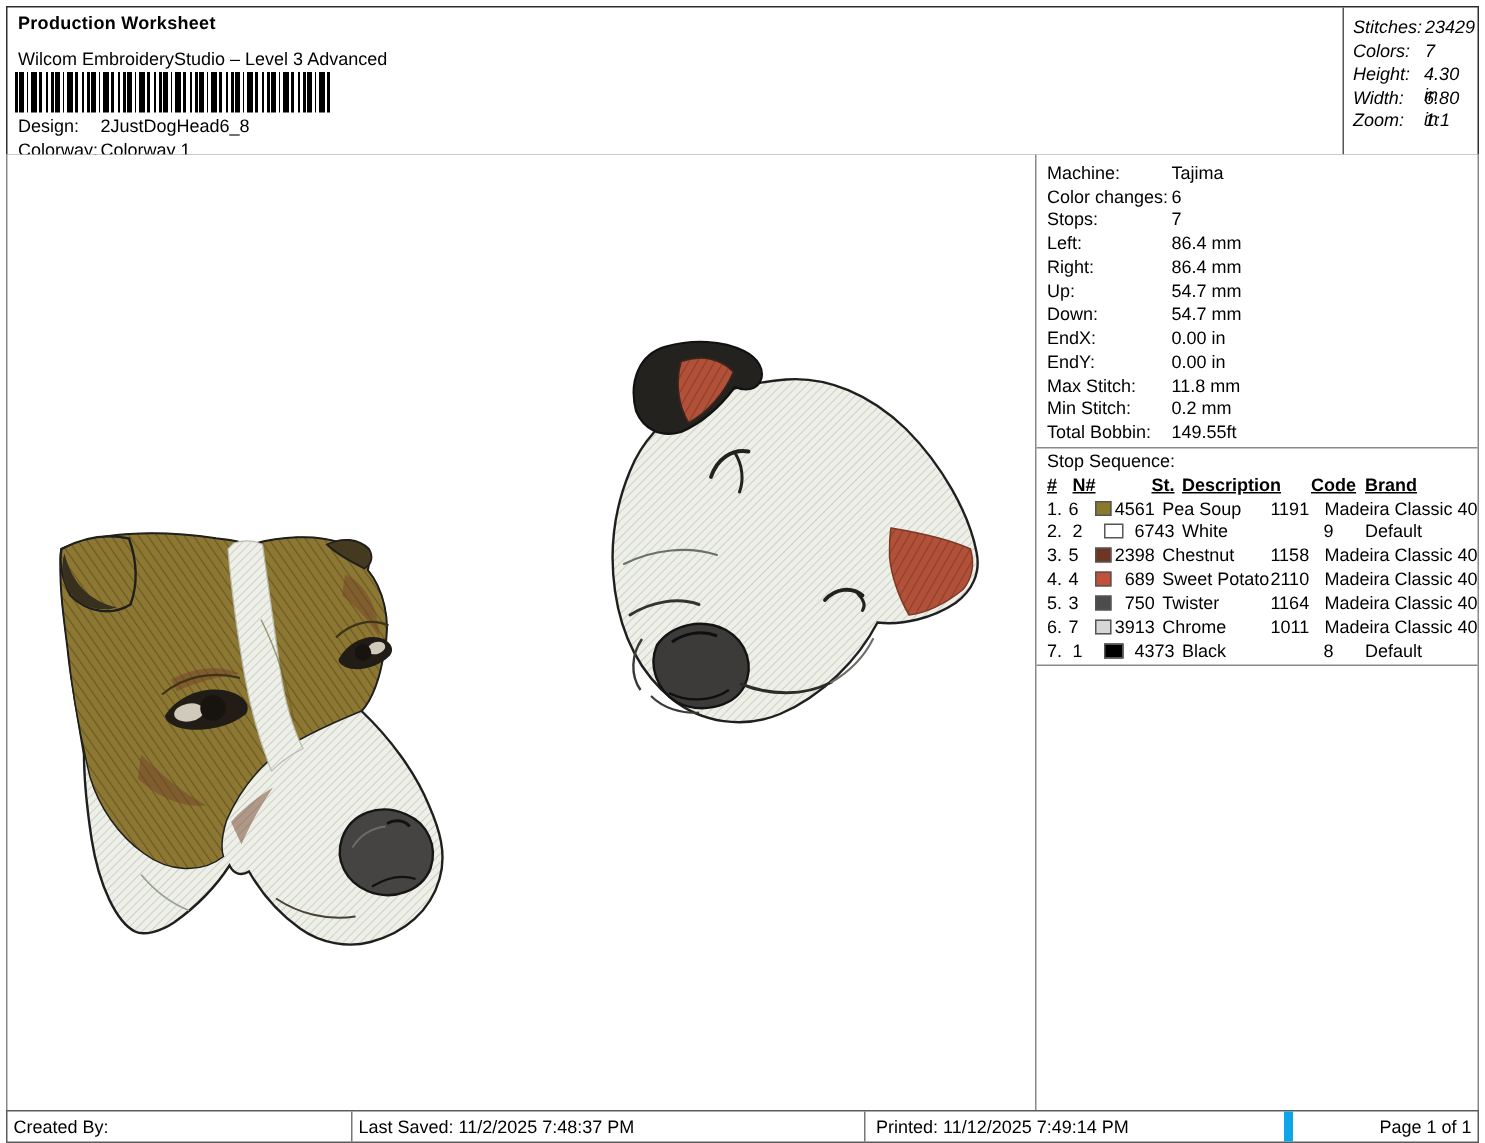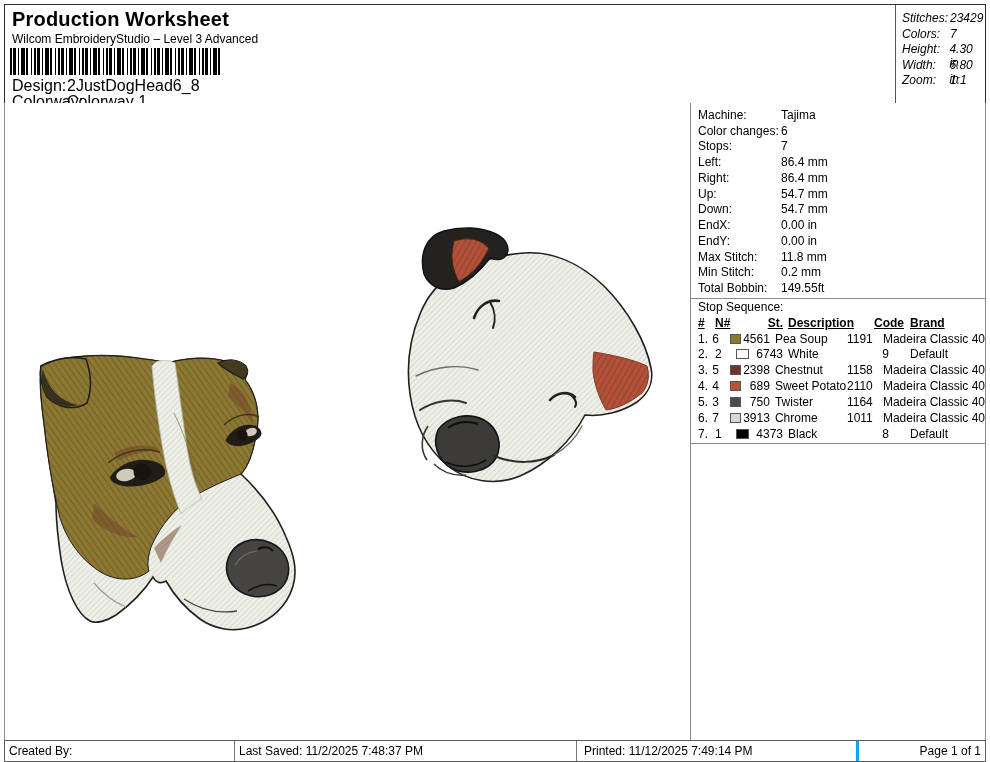--- a/index.html
+++ b/index.html
@@ -1,25 +1,25 @@
 <!DOCTYPE html>
 <html style="--pea-soup: #8d7833; --pea-soup-shade: #695723; --chestnut: #73432a; --white-thread: #eef0e8; --white-shade: #c4cac1; --sweet-potato: #b25139; --sweet-potato-shade: #8c3d28; --twister-gray: #454442; --black-thread: #24221f;"><head>
 <meta charset="utf-8">
 <style>
   html,body{margin:0;padding:0;background:#fff;}
   body{width:990px;height:762px;position:relative;font-family:"Liberation Sans",sans-serif;color:#000;overflow:hidden;}
   .abs{position:absolute;}
   
   #header-box{left:4px;top:4px;width:980px;height:98px;border:1px solid #2e2e2e;background:#fff;}
   #header-divider{left:890px;top:0;width:1px;height:98px;background:#555;}
-  #title{left:7px;top:3px;font-size:20px;font-weight:bold;letter-spacing:.2px;}
+  #title{left:7px;top:3px;font-size:12px;font-weight:bold;letter-spacing:.2px;}
   #subtitle{left:7px;top:27px;font-size:12px;}
   #barcode{left:5px;top:43px;width:212px;height:27px;
     background:repeating-linear-gradient(90deg,#000 0 2px,#fff 2px 3px,#000 3px 6px,#fff 6px 8px,#000 8px 9px,#fff 9px 11px,#000 11px 15px,#fff 15px 16px,#000 16px 18px,#fff 18px 21px,#000 21px 22px,#fff 22px 24px);}
-  .meta-row{left:7px;font-size:16px;display:flex;}
+  .meta-row{left:7px;font-size:12px;display:flex;}
   .meta-row .lbl{width:55px;display:inline-block;}
   #design-row{top:72px;}
   #colorway-row{top:88px;}
   .sum-row{left:897px;font-size:12px;display:flex;height:15px;font-style:italic;}
   .sum-row .lbl{width:48px;display:inline-block;}
   
   #canvas-area{left:4px;top:103px;width:686px;height:637px;border-left:1px solid #8a8a8a;background:#fff;}
   #right-panel{left:690px;top:103px;width:296px;height:637px;border-left:1px solid #8a8a8a;border-right:1px solid #8a8a8a;background:#fff;box-sizing:border-box;}
   #machine-info{padding-top:4px;}
   .info-row{display:flex;height:15.75px;align-items:center;font-size:12px;}
@@ -36,21 +36,21 @@
   .col-st{width:37px;text-align:right;padding-right:5px;box-sizing:border-box;}
   .col-desc{width:86px;}
   .col-code{width:36px;text-align:right;padding-right:21px;box-sizing:border-box;}
   .col-brand{flex:1;}
   
   #footer{left:4px;top:740px;width:980px;height:20px;border:1px solid #5c5c5c;display:flex;font-size:12px;background:#fff;box-sizing:content-box;}
   .foot-cell{height:100%;display:flex;align-items:center;box-sizing:border-box;}
   .fc1{width:229px;padding-left:4px;}
   .fc2{width:342px;padding-left:4px;border-left:1px solid #777;}
   .fc3{width:280px;padding-left:7px;border-left:1px solid #777;}
-  .fc4{flex:1;justify-content:flex-end;padding-right:4px;border-left:3px solid #0ea5e9;}
+  .fc4{flex:1;justify-content:flex-end;padding-right:4px;border-left:6px solid #0ea5e9;}
   svg{display:block;}
 </style>
 </head>
 <body>
 
 <div class="abs" id="header-box">
   <div class="abs" id="title">Production Worksheet</div>
   <div class="abs" id="subtitle">Wilcom EmbroideryStudio – Level 3 Advanced</div>
   <div class="abs" id="barcode"></div>
   <div class="abs meta-row" id="design-row">

